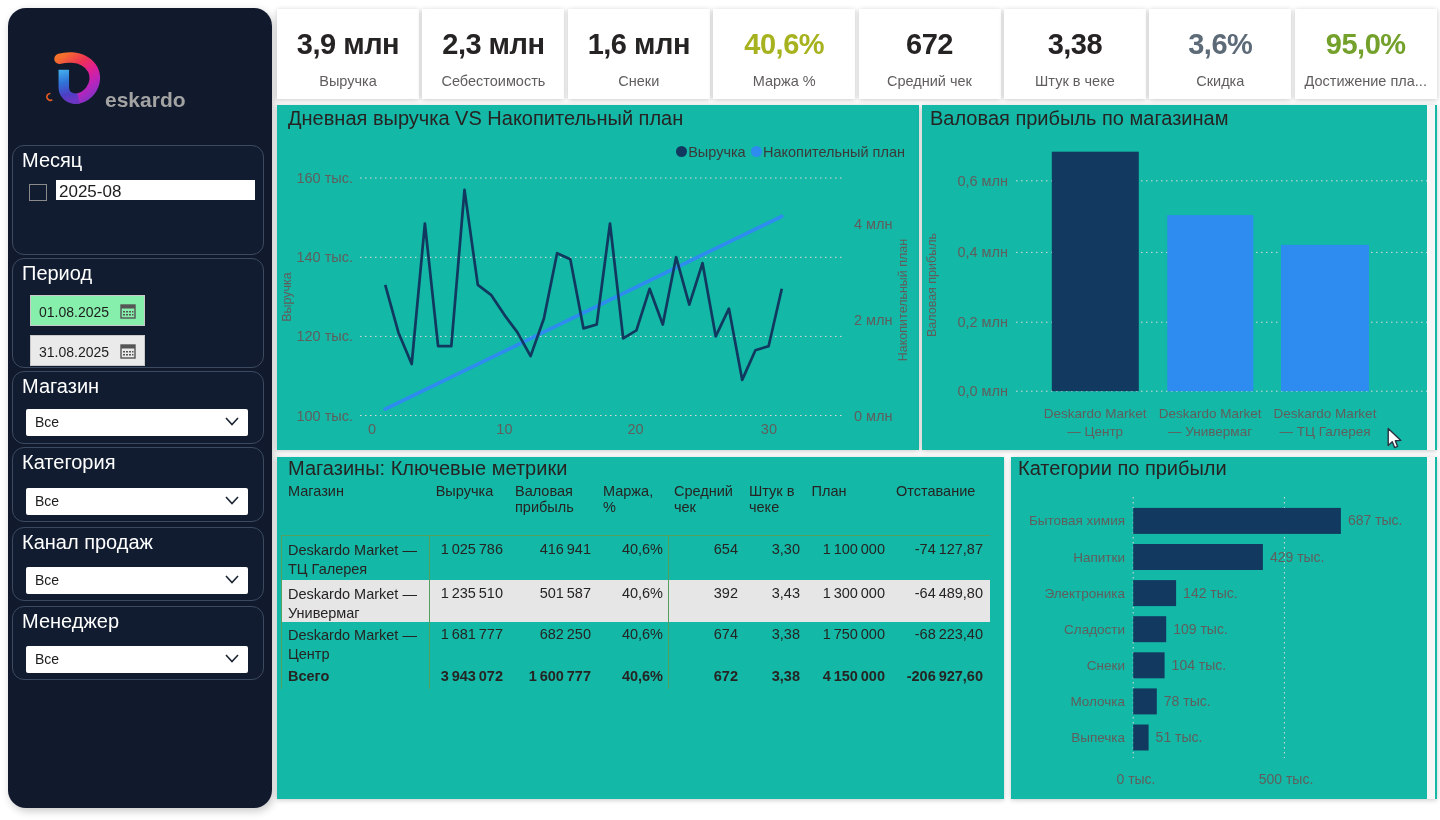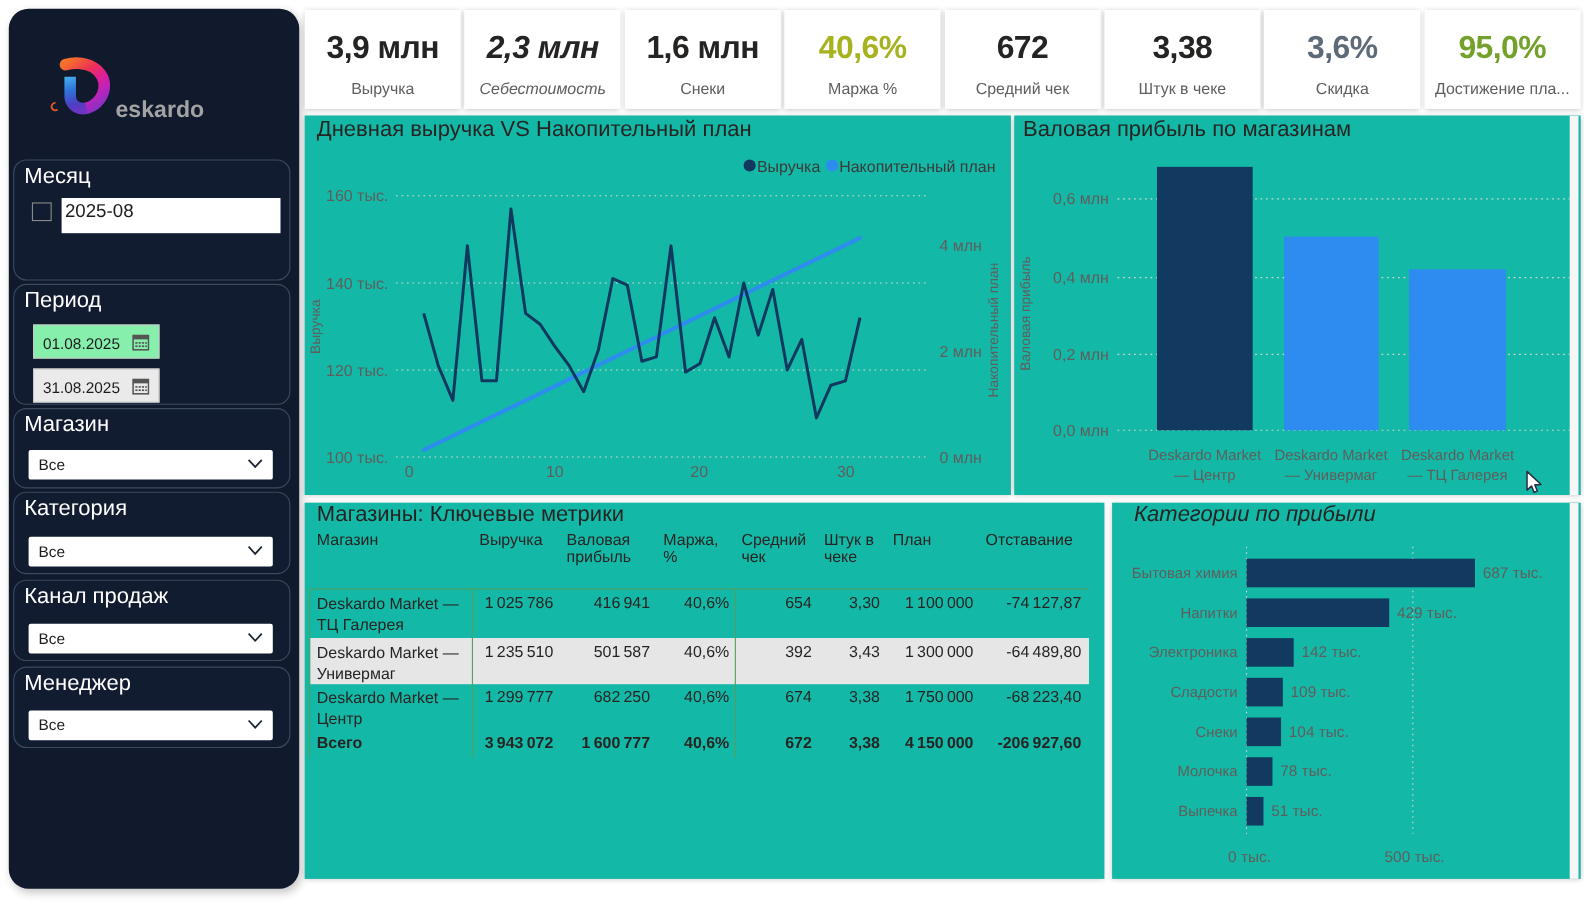--- a/index.html
+++ b/index.html
@@ -43,21 +43,21 @@
     </defs>
     <path d="M15.5 10.8 C20 9.6 24 9.2 28 9.5 C37 10 45 14.5 48.8 21.5 C52 27.5 51.5 36 46.5 42.5 C43.5 46.4 39.5 49.3 34.5 50.4" fill="none" stroke="url(#gTop)" stroke-width="10.5" stroke-linecap="round"></path>
     <path d="M19.8 21.8 L19.8 39.5 C19.8 45.5 24.5 50 30.5 50.7 C31.8 50.85 33.2 50.7 34.5 50.4" fill="none" stroke="url(#gLeft)" stroke-width="10.5"></path>
     <path d="M6.5 45.5 a3.4 3.4 0 1 0 1.8 6.1" fill="none" stroke="#e25822" stroke-width="1.7"></path>
   </svg>
   <div class="abs" style="left:97px; top:80px; font-size:21px; font-weight:bold; color:#a3a3a3;">eskardo</div>
 
   <div class="sp" style="top:137px; height:110px;">
     <div class="t">Месяц</div>
     <div class="abs" style="left:16px; top:38px; width:18px; height:17px; border:1px solid #8a8a8a;"></div>
-    <div class="abs" style="left:43px; top:34px; width:199px; height:32px; background:#ffffff;">
+    <div class="abs" style="left:43px; top:34px; width:199px; height:20px; background:#ffffff;">
       <span style="position:absolute; left:3px; top:2px; font-size:17px; color:#1c1c1c;">2025-08</span>
     </div>
   </div>
 
   <div class="sp" style="top:250px; height:110px;">
     <div class="t">Период</div>
     <div class="abs" style="left:17px; top:36px; width:115px; height:31px; background:#86efac; border:1px solid #c8c8c8;">
       <span class="abs" style="left:8px; top:8px; font-size:14px; color:#1c1c1c;">01.08.2025</span>
       <svg class="abs" style="right:8px; top:7px;" width="16" height="16" viewBox="0 0 16 16">
           <rect x="1" y="2" width="14" height="13" fill="none" stroke="#555" stroke-width="1.4"></rect>
@@ -131,21 +131,21 @@
           <path d="M1 1 L7 7.5 L13 1" fill="none" stroke="#1c2633" stroke-width="1.6"></path>
         </svg>
       </div>
   </div>
 </div>
 
 <div class="abs kpi" style="left:277px; width:142px;">
     <div class="v">3,9 млн</div>
     <div class="l">Выручка</div>
   </div>
-<div class="abs kpi" style="left:422.4px; width:142px;font-style:italic;">
+<div class="abs kpi" style="left:422.4px; width:142px;">
     <div class="v">2,3 млн</div>
     <div class="l">Себестоимость</div>
   </div>
 <div class="abs kpi" style="left:567.8px; width:142px;">
     <div class="v">1,6 млн</div>
     <div class="l">Снеки</div>
   </div>
 <div class="abs kpi" style="left:713.2px; width:142px;">
     <div class="v" style="color:#a6b21e;">40,6%</div>
     <div class="l">Маржа %</div>
@@ -266,40 +266,40 @@
   <div class="abs" style="left:11px; top:128px; width:141px; line-height:19px;">Deskardo Market — Универмаг</div>
   <div class="abs" style="left:152px; top:128px; width:74px; text-align:right;">1 235 510</div>
   <div class="abs" style="left:231px; top:128px; width:83px; text-align:right;">501 587</div>
   <div class="abs" style="left:324px; top:128px; width:62px; text-align:right;">40,6%</div>
   <div class="abs" style="left:391px; top:128px; width:70px; text-align:right;">392</div>
   <div class="abs" style="left:466px; top:128px; width:57px; text-align:right;">3,43</div>
   <div class="abs" style="left:528px; top:128px; width:80px; text-align:right;">1 300 000</div>
   <div class="abs" style="left:613px; top:128px; width:93px; text-align:right;">-64 489,80</div>
 
   <div class="abs" style="left:11px; top:169px; width:141px; line-height:19px;">Deskardo Market — Центр</div>
-  <div class="abs" style="left:152px; top:169px; width:74px; text-align:right;">1 299 777</div>
+  <div class="abs" style="left:152px; top:169px; width:74px; text-align:right;">1 681 777</div>
   <div class="abs" style="left:231px; top:169px; width:83px; text-align:right;">682 250</div>
   <div class="abs" style="left:324px; top:169px; width:62px; text-align:right;">40,6%</div>
   <div class="abs" style="left:391px; top:169px; width:70px; text-align:right;">674</div>
   <div class="abs" style="left:466px; top:169px; width:57px; text-align:right;">3,38</div>
   <div class="abs" style="left:528px; top:169px; width:80px; text-align:right;">1 750 000</div>
   <div class="abs" style="left:613px; top:169px; width:93px; text-align:right;">-68 223,40</div>
 
   <div class="abs" style="left:11px; top:211px; font-weight:bold;">Всего</div>
   <div class="abs" style="left:152px; top:211px; width:74px; text-align:right; font-weight:bold;">3 943 072</div>
   <div class="abs" style="left:231px; top:211px; width:83px; text-align:right; font-weight:bold;">1 600 777</div>
   <div class="abs" style="left:324px; top:211px; width:62px; text-align:right; font-weight:bold;">40,6%</div>
   <div class="abs" style="left:391px; top:211px; width:70px; text-align:right; font-weight:bold;">672</div>
   <div class="abs" style="left:466px; top:211px; width:57px; text-align:right; font-weight:bold;">3,38</div>
   <div class="abs" style="left:528px; top:211px; width:80px; text-align:right; font-weight:bold;">4 150 000</div>
   <div class="abs" style="left:613px; top:211px; width:93px; text-align:right; font-weight:bold;">-206 927,60</div>
 </div>
 
 <div class="abs card" id="catcard" style="left:1011px; top:457px; width:426px; height:342px;">
-  <div class="ct" style="left:20px; top:0px;font-style:italic;">Категории по прибыли</div>
+  <div class="ct" style="left:7px; top:0px;">Категории по прибыли</div>
   <svg width="426" height="342" viewBox="0 0 426 342" style="position:absolute; left:0; top:0;">
     <rect x="416" y="0" width="8" height="342" fill="#f6f6f6"></rect>
     <g stroke="#d9d9d9" stroke-width="1" stroke-dasharray="1.5 3.5">
       <line x1="122.2" y1="40" x2="122.2" y2="301"></line>
       <line x1="273.4" y1="40" x2="273.4" y2="301"></line>
     </g>
     <g font-size="13.5" fill="#605e5c" text-anchor="end">
       <text x="114" y="68.4">Бытовая химия</text>
       <text x="114" y="104.5">Напитки</text>
       <text x="114" y="140.6">Электроника</text>

